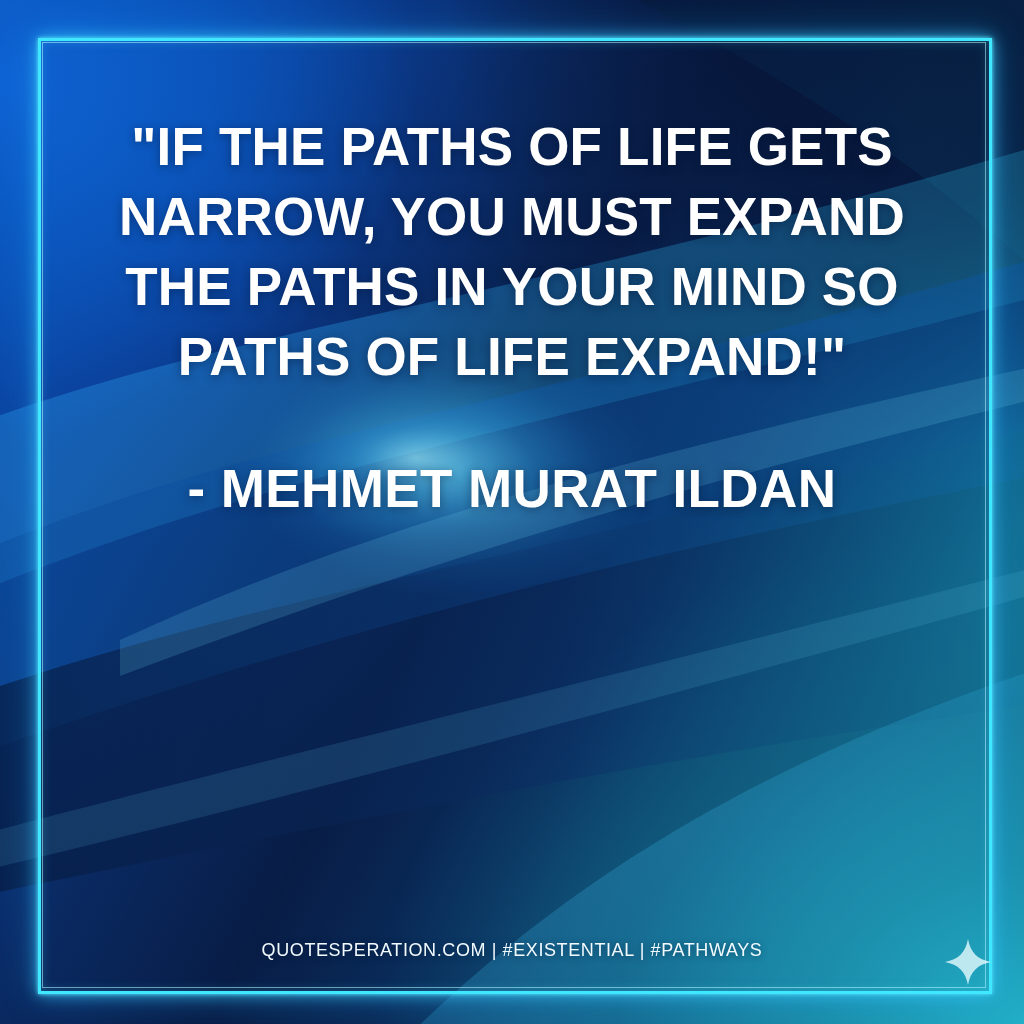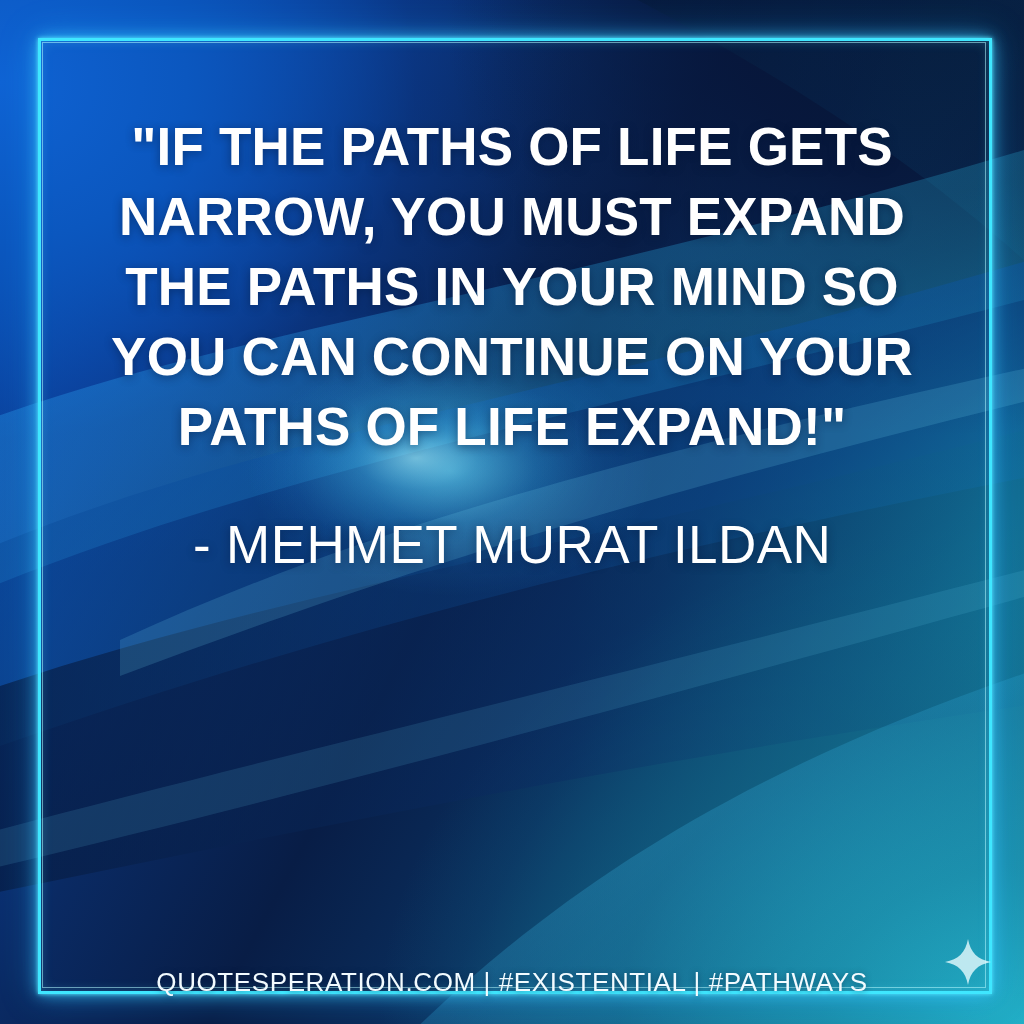--- a/index.html
+++ b/index.html
@@ -96,49 +96,48 @@
     color: #ffffff;
     font-size: 53px;
     font-weight: 700;
     line-height: 70px;
     letter-spacing: 0.2px;
     text-transform: uppercase;
     text-shadow: 0 2px 10px rgba(0,20,50,0.45);
     white-space: nowrap;
   }
   .attribution {
-    margin-top: 48px;
+    margin-top: 62px;
     color: #ffffff;
     font-size: 53px;
-    font-weight: 400;
+    font-weight: 700;
     line-height: 70px;
     letter-spacing: 0.4px;
     text-transform: uppercase;
     text-shadow: 0 2px 10px rgba(0,20,50,0.45);
     white-space: nowrap;
   }
 
   
   .footer {
     position: absolute;
     left: 72px;
     top: 940px;
     width: 880px;
     text-align: center;
   }
   .footer-text {
     display: inline-block;
     color: #f2fbff;
-    font-size: 26px;
+    font-size: 18px;
     font-weight: 400;
     letter-spacing: 0.6px;
     text-transform: uppercase;
     text-shadow: 0 1px 6px rgba(0,25,55,0.5);
     white-space: nowrap;
-    margin-top: 27px;
   }
   .sparkle {
     position: absolute;
     left: 944px;
     top: 938px;
     width: 48px;
     height: 48px;
   }
 </style>
 </head>
@@ -204,21 +203,20 @@
 
   <div class="frame"></div>
   <div class="frame-inner"></div>
 
   <div class="content">
 
     <div class="quote-block">
       <div class="quote-line">"IF THE PATHS OF LIFE GETS</div>
       <div class="quote-line">NARROW, YOU MUST EXPAND</div>
       <div class="quote-line">THE PATHS IN YOUR MIND SO</div>
-      <div class="quote-line">YOU CAN CONTINUE ON YOUR</div>
       <div class="quote-line">PATHS OF LIFE EXPAND!"</div>
       <div class="attribution">- MEHMET MURAT ILDAN</div>
     </div>
 
     <div class="footer">
       <span class="footer-text">QUOTESPERATION.COM | #EXISTENTIAL | #PATHWAYS</span>
     </div>
 
     <svg class="sparkle" viewBox="0 0 48 48">
       <path d="M24 1 C26.5 14.5 33.5 21.5 47 24 C33.5 26.5 26.5 33.5 24 47 C21.5 33.5 14.5 26.5 1 24 C14.5 21.5 21.5 14.5 24 1 Z" fill="rgba(235,252,255,0.78)"></path>

